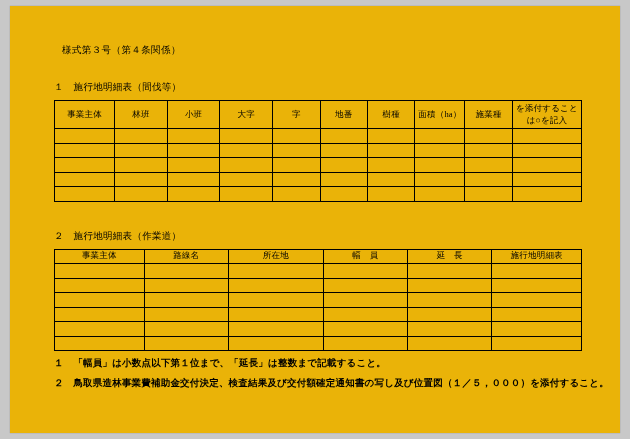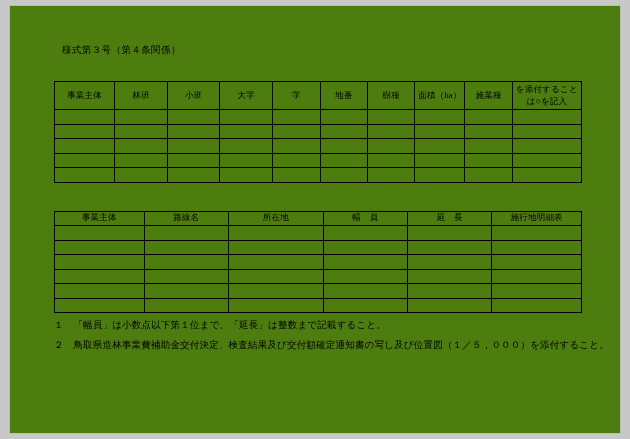--- a/index.html
+++ b/index.html
@@ -12,21 +12,21 @@
     background: #c8c8c8;
     font-family: "Liberation Serif", "DejaVu Serif", serif;
     overflow: hidden;
   }
   .page {
     position: absolute;
     left: 10px;
     top: 6px;
     width: 610px;
     height: 427px;
-    background: #4d7c0f;
+    background: #eab308;
     box-shadow: 0 0 1px rgba(0,0,0,0.35);
   }
   .doc {
     position: absolute;
     left: 44px;
     top: 38px;
     width: 528px;
     color: #000;
   }
   .form-no {
@@ -66,37 +66,39 @@
     height: 27px;
   }
   .head-two-line {
     display: block;
     line-height: 1.35;
   }
   .spacer-1 {
     height: 22px;
   }
   .notes {
+    font-weight: bold;
   }
   .note {
     font-size: 9.5px;
     letter-spacing: 0.2px;
     margin-bottom: 7px;
     white-space: pre;
   }
 </style>
 </head>
 <body>
 
 <div class="page">
   <div class="doc">
 
     <div class="form-no">様式第３号（第４条関係）</div>
 
     <div class="section">
+      <div class="section-title">１　施行地明細表（間伐等）</div>
       <table class="grid">
         <colgroup>
           <col style="width:11.4%">
           <col style="width:10.0%">
           <col style="width:10.0%">
           <col style="width:10.0%">
           <col style="width:9.0%">
           <col style="width:9.0%">
           <col style="width:9.0%">
           <col style="width:9.5%">
@@ -179,20 +181,21 @@
               <td></td>
               <td></td>
           </tr>
         </tbody>
       </table>
     </div>
 
     <div class="spacer-1"></div>
 
     <div class="section">
+      <div class="section-title">２　施行地明細表（作業道）</div>
       <table class="grid">
         <colgroup>
           <col style="width:17%">
           <col style="width:16%">
           <col style="width:18%">
           <col style="width:16%">
           <col style="width:16%">
           <col style="width:17%">
         </colgroup>
         <tbody>

